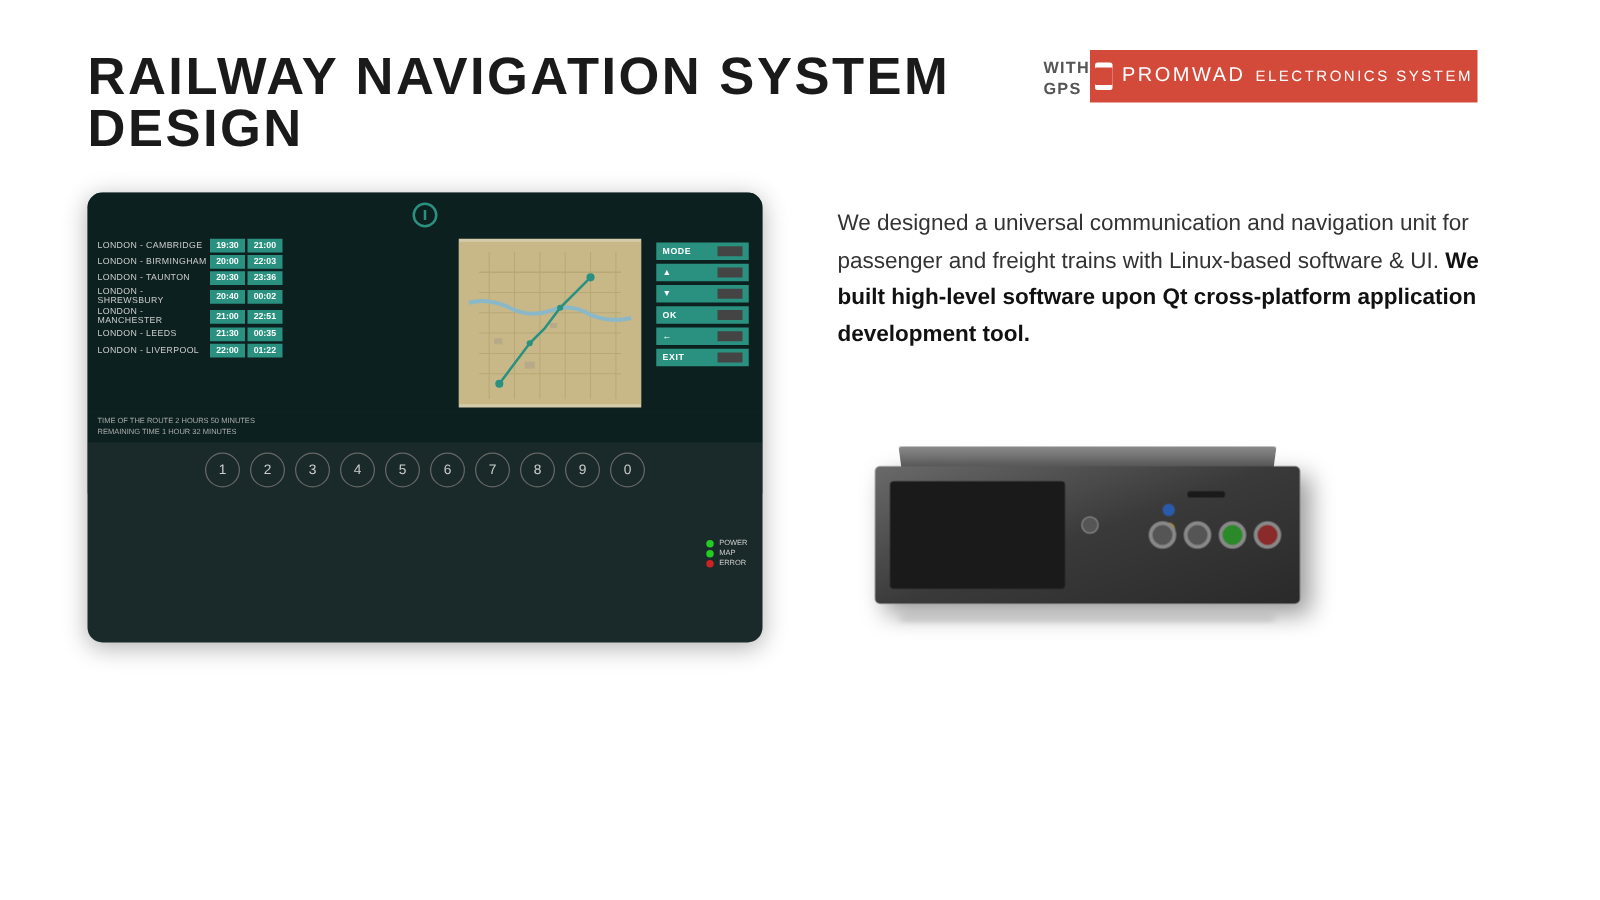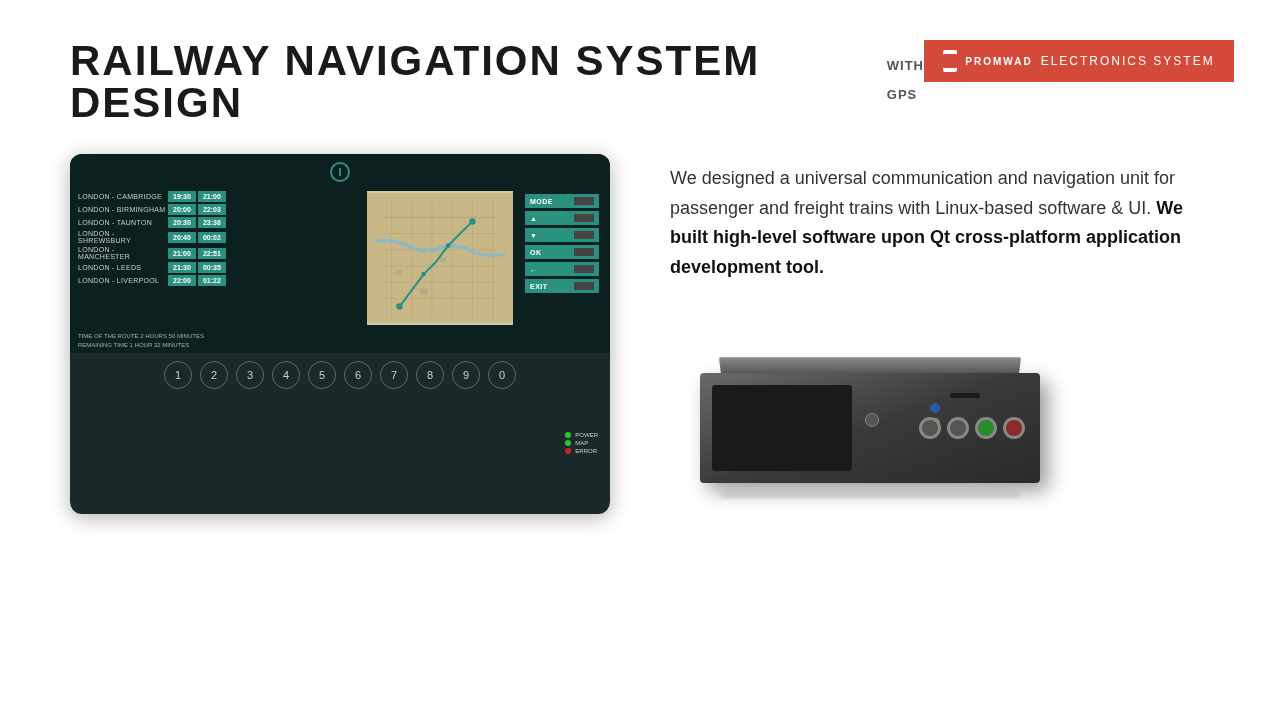--- a/index.html
+++ b/index.html
@@ -9,42 +9,42 @@
       width: 1280px;
       height: 720px;
       overflow: hidden;
       position: relative;
     }
 
     
     .header {
       display: flex;
       align-items: flex-start;
-      padding: 40px 46px 0 70px;
+      padding: 40px 98px 0 70px;
       justify-content: center;
     }
     .title-group {
       display: flex;
       align-items: flex-start;
       gap: 20px;
     }
     .main-title {
       font-size: 42px;
       font-weight: 900;
       letter-spacing: 2px;
       color: #1a1a1a;
       line-height: 1;
       text-transform: uppercase;
     }
     .subtitle-gps {
       font-size: 13px;
       font-weight: 700;
       color: #555;
       line-height: 1.3;
-      margin-top: 12px;
+      margin-top: 0;
       letter-spacing: 1px;
     }
     .brand-badge {
       background: #d44a3a;
       color: white;
       padding: 10px 20px;
       display: flex;
       align-items: center;
       gap: 8px;
       font-size: 13px;
@@ -63,22 +63,22 @@
       align-items: center;
       justify-content: center;
     }
     .brand-icon-inner {
       width: 14px;
       height: 14px;
       background: #d44a3a;
       border-radius: 1px;
     }
     .brand-name {
-      font-weight: 700;
-      font-size: 10px;
+      font-weight: 400;
+      font-size: 16px;
       letter-spacing: 2px;
     }
     .brand-sub {
       font-weight: 400;
       font-size: 12px;
       letter-spacing: 2px;
     }
 
     
     .content {

